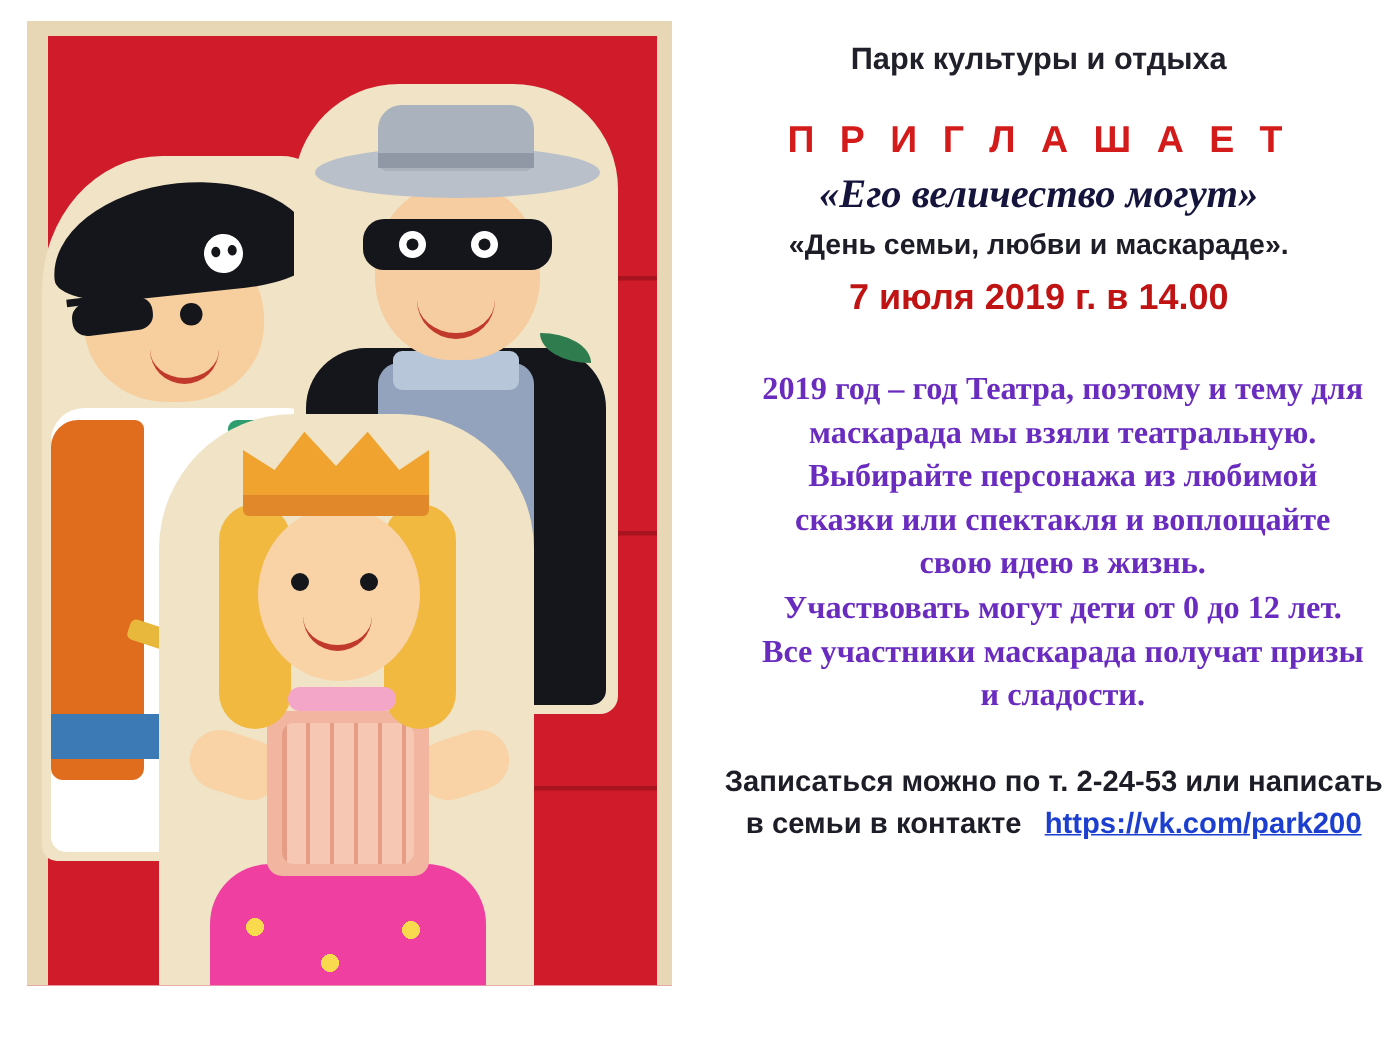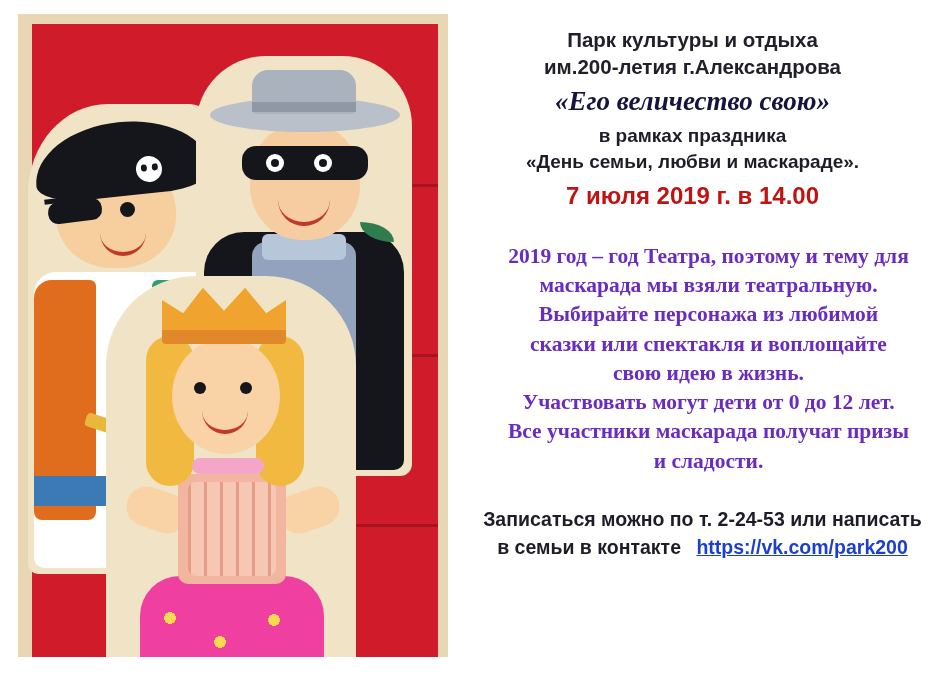--- a/index.html
+++ b/index.html
@@ -400,29 +400,28 @@
         <div class="crown-band"></div>
         <div class="crown"></div>
       </div>
     </div>
   </div>
 
   <div class="text-col">
 
     <div class="blk park-line">
       <div>Парк культуры и отдыха</div>
-      <div>им.200-летия г.Александрова</div>
     </div>
 
-
-
-    <div class="blk theatre-title">«Его величество свою»</div>
+    <div class="blk invites">П Р И Г Л А Ш А Е Т</div>
+
+
+    <div class="blk theatre-title">«Его величество могут»</div>
 
     <div class="blk within">
-      <div>в рамках праздника</div>
       <div>«День семьи, любви и маскараде».</div>
     </div>
 
     <div class="blk date-line">7 июля 2019 г.  в 14.00</div>
 
     <div class="blk purple-body">
       <span class="ln">2019 год – год Театра, поэтому и тему для</span>
       <span class="ln">маскарада мы взяли театральную.</span>
       <span class="ln">Выбирайте персонажа из любимой</span>
       <span class="ln">сказки или  спектакля и воплощайте</span>

